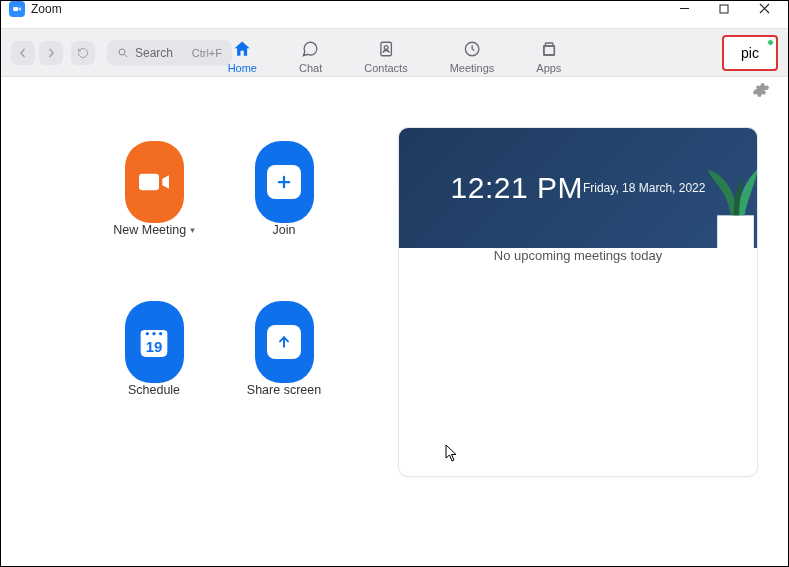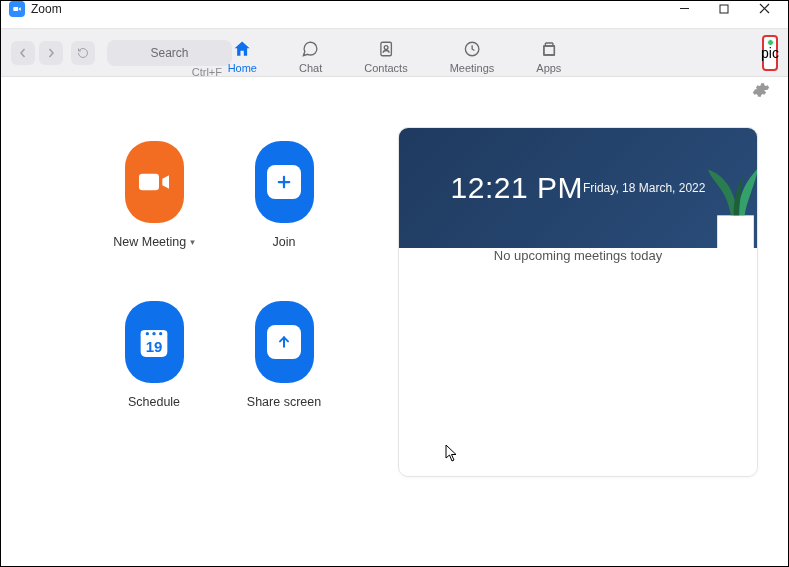--- a/index.html
+++ b/index.html
@@ -11,37 +11,37 @@
   .titlebar .app-icon svg { width: 10px; height: 10px; }
   .titlebar .title { font-size: 12px; color: #222; }
   .titlebar .win-controls { margin-left: auto; display: flex; }
   .titlebar .win-btn { width: 40px; height: 26px; display: flex; align-items: center; justify-content: center; }
   .titlebar .win-btn svg { stroke: #222; }
 
   
   .toolbar { height: 48px; background: #f0f0f3; display: flex; align-items: center; padding: 0 10px; border-bottom: 1px solid #e0e0e0; position: relative; }
   .nav-group { display: flex; gap: 4px; }
   .nav-btn { width: 24px; height: 24px; border-radius: 6px; background: #e5e5e9; display: flex; align-items: center; justify-content: center; color: #9a9a9f; }
-  .search-box { margin-left: 12px; height: 26px; background: #e5e5e9; border-radius: 8px; display: flex; align-items: center; padding: 0 10px; gap: 6px; color: #6a6a6f; font-size: 12px; width: 125px; flex-direction: column; }
+  .search-box { margin-left: 12px; height: 26px; background: #e5e5e9; border-radius: 8px; display: flex; align-items: center; padding: 0 10px; gap: 6px; color: #6a6a6f; font-size: 12px; width: 125px; }
   .search-box .kbd { margin-left: auto; font-size: 11px; color: #8a8a8f; }
   .tabs { position: absolute; left: 50%; transform: translateX(-50%); display: flex; gap: 30px; height: 100%; align-items: stretch; }
   .tab { display: flex; flex-direction: column; align-items: center; justify-content: center; gap: 3px; color: #6a6a6f; font-size: 11px; padding: 0 6px; position: relative; margin-top: 8px; }
   .tab.active { color: #0E71EB; }
   .tab .tab-icon { width: 20px; height: 20px; display:flex; align-items:center; justify-content:center; }
-  .profile { margin-left: auto; width: 16px; height: 36px; border: 2px solid #d33; border-radius: 4px; display:flex; align-items:center; justify-content:center; position: relative; background:#fff; font-size:14px; color:#000; }
+  .profile { margin-left: auto; width: 56px; height: 36px; border: 2px solid #d33; border-radius: 4px; display:flex; align-items:center; justify-content:center; position: relative; background:#fff; font-size:14px; color:#000; }
   .profile .presence { position:absolute; top:2px; right:2px; width:7px; height:7px; background:#38c172; border-radius:50%; border:1px solid #fff;}
 
   
   .gear-row { height: 30px; display:flex; justify-content:flex-end; align-items:center; padding-right:18px; }
   .gear { color:#888; }
 
   
   .content { display:flex; padding: 20px 30px 30px 30px; gap: 30px; height: calc(100% - 28px - 48px - 30px); }
   .actions-grid { flex: 0 0 auto; display:grid; grid-template-columns: 130px 130px; grid-template-rows: 160px 160px; gap: 0 0; padding: 14px 0 0 58px;}
-  .action { display:flex; flex-direction:column; align-items:center; gap:12px; }
+  .action { display:flex; flex-direction:column; align-items:center; }
   .tile { width: 59px; height: 82px; border-radius: 26px; display:flex; align-items:center; justify-content:center; }
   .tile.orange { background:#F26D21; }
   .tile.blue { background:#0E71EB; }
   .tile .inner { width:34px; height:34px; background:#fff; border-radius:8px; display:flex; align-items:center; justify-content:center; }
   .action-label { font-size:12.5px; color:#333; display:flex; align-items:center; gap:4px;}
   .action-label .chev { font-size:9px; color:#666; }
 
   
   .card { flex:1; max-width:360px; margin-left:auto; border:1px solid #e5e5e5; border-radius:10px; overflow:hidden; display:flex; flex-direction:column; box-shadow: 0 1px 3px rgba(0,0,0,0.04); height: 350px;}
   .card-header { height: 120px; background: linear-gradient(135deg,#1f3a5f 0%, #2a4d7a 100%); color:#fff; display:flex; flex-direction:row; align-items:center; justify-content:center; position:relative; overflow:hidden; }

